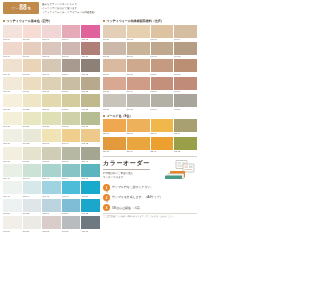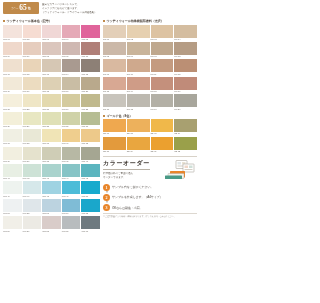--- a/index.html
+++ b/index.html
@@ -70,21 +70,21 @@
   .note { font-size:2px; color:#8a837b; margin-top:2px; line-height:1.5; border-top:0.3px solid #ddd8d0; padding-top:1px; }
 </style>
 </head>
 <body>
 
 <div class="page">
 
   <div class="header">
     <div class="badge">
       <span class="badge-pre">カラー</span>
-      <span class="badge-num">65</span>
+      <span class="badge-num">88</span>
       <span class="badge-suf">色</span>
     </div>
     <div class="header-copy">
       <div>豊富なカラーバリエーションで、</div>
       <div>インテリアにあわせて選べます。</div>
       <div>（ウッディウォール・ドライウォール共通色彩）</div>
     </div>
   </div>
 
   <div class="cols">

